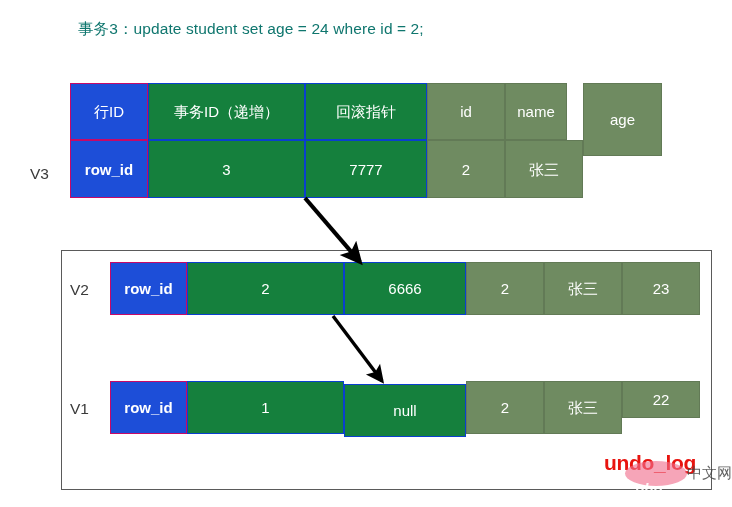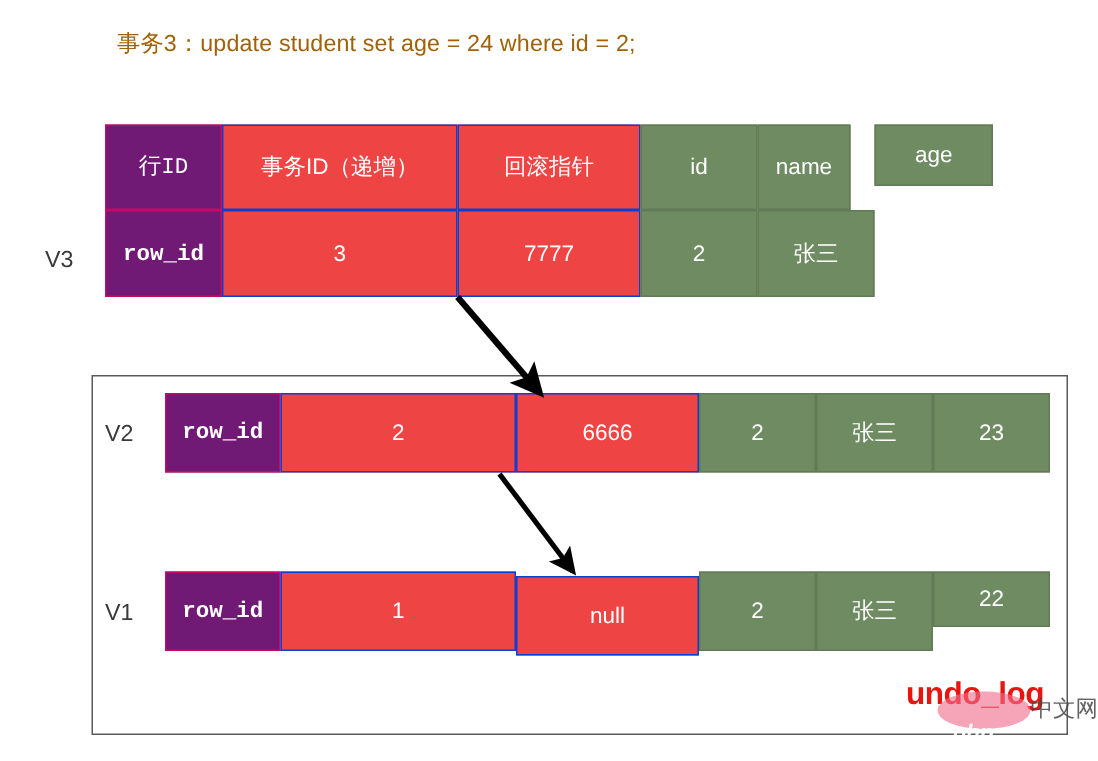--- a/index.html
+++ b/index.html
@@ -22,39 +22,39 @@
     width: 732px;
     height: 507px;
   }
 
   
   .title {
     position: absolute;
     left: 78px;
     top: 19px;
     font-size: 15.5px;
-    color: #a16207;
+    color: #0f766e;
     white-space: nowrap;
     letter-spacing: 0.1px;
   }
 
   
   .cell {
     position: absolute;
     box-sizing: border-box;
     display: flex;
     align-items: center;
     justify-content: center;
     color: #ffffff;
     font-size: 15px;
     white-space: nowrap;
     line-height: 1;
   }
-  .cell.pink   { background: #701a75; border: 1px solid #c60968; font-family: Liberation Mono, monospace; }
-  .cell.blue   { background: #ef4444; border: 1px solid #0a3fcf; }
+  .cell.pink   { background: #1d4ed8; border: 1px solid #c60968; }
+  .cell.blue   { background: #15803d; border: 1px solid #0a3fcf; }
   .cell.green  { background: #6f8b61; border: 1px solid #627a56; }
 
   .cell.head { font-size: 15px; }
   .cell.bold { font-weight: bold; }
 
   
   .vlabel {
     position: absolute;
     font-size: 15.5px;
     color: #3a3a3a;
@@ -135,21 +135,21 @@
 
 <div id="canvas">
 
   <div class="title">事务3：update student set age = 24 where id = 2;</div>
 
   <div class="cell pink head" style="left:70px; top:83px; width:78px; height:57px;">行ID</div>
   <div class="cell blue head" style="left:148px; top:83px; width:157px; height:57px;">事务ID（递增）</div>
   <div class="cell blue head" style="left:305px; top:83px; width:122px; height:57px;">回滚指针</div>
   <div class="cell green head" style="left:427px; top:83px; width:78px; height:57px;">id</div>
   <div class="cell green head" style="left:505px; top:83px; width:62px; height:57px;">name</div>
-  <div class="cell green head" style="left:583px; top:83px; width:79px; height:41px;">age</div>
+  <div class="cell green head" style="left:583px; top:83px; width:79px; height:73px;">age</div>
 
   <div class="vlabel" style="left:30px; top:166px;">V3</div>
 
   <div class="cell pink bold" style="left:70px; top:140px; width:78px; height:58px;">row_id</div>
   <div class="cell blue" style="left:148px; top:140px; width:157px; height:58px;">3</div>
   <div class="cell blue" style="left:305px; top:140px; width:122px; height:58px;">7777</div>
   <div class="cell green" style="left:427px; top:140px; width:78px; height:58px;">2</div>
   <div class="cell green" style="left:505px; top:140px; width:78px; height:58px;">张三</div>
 
   <div class="undo-box"></div>

